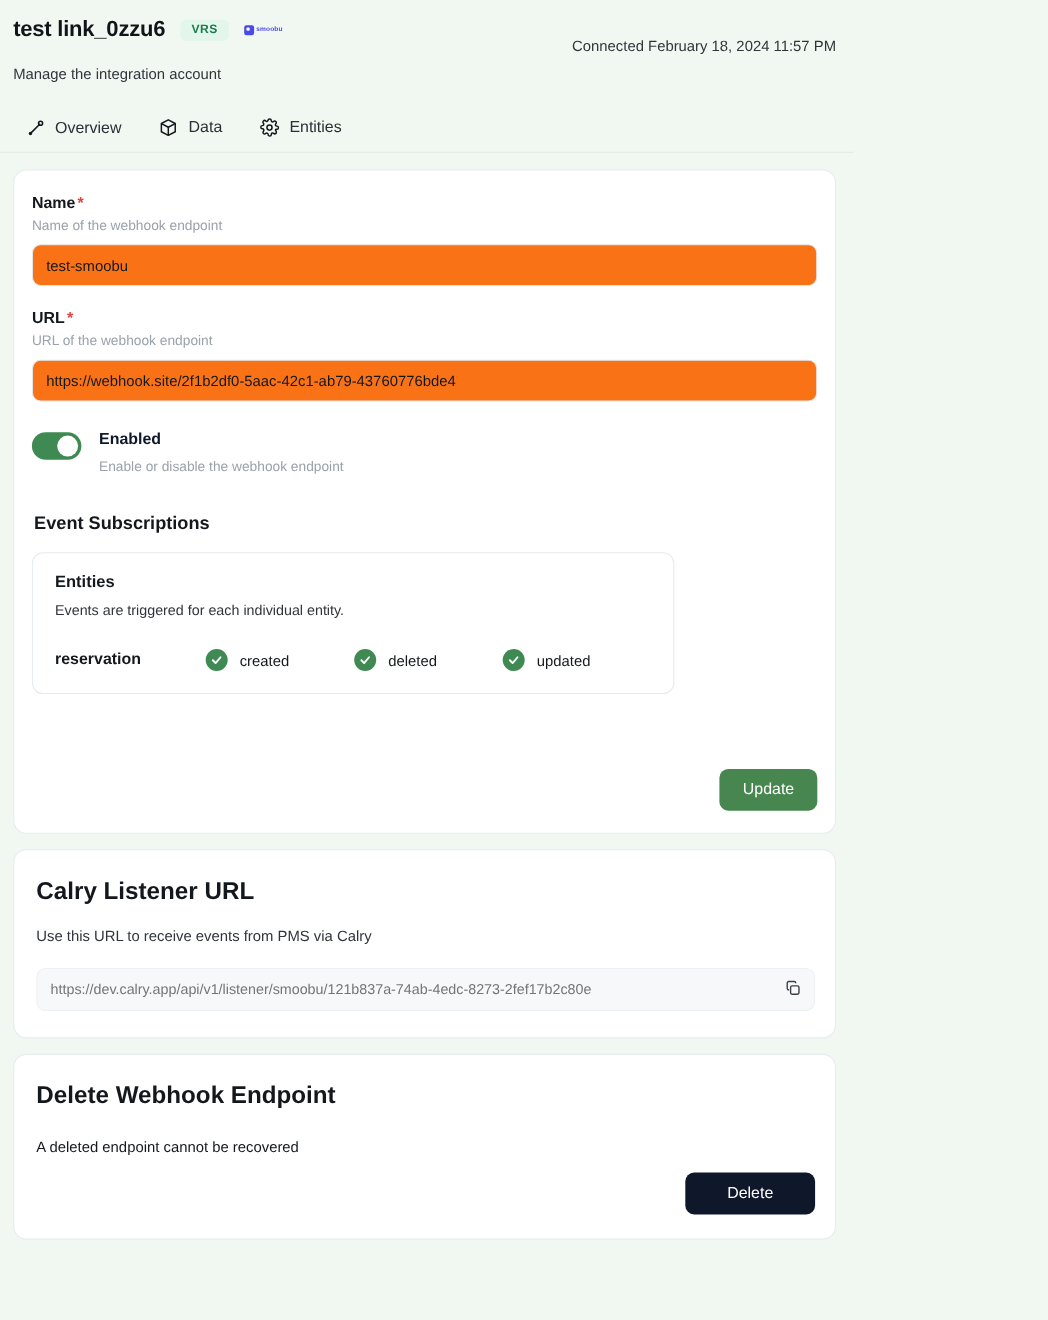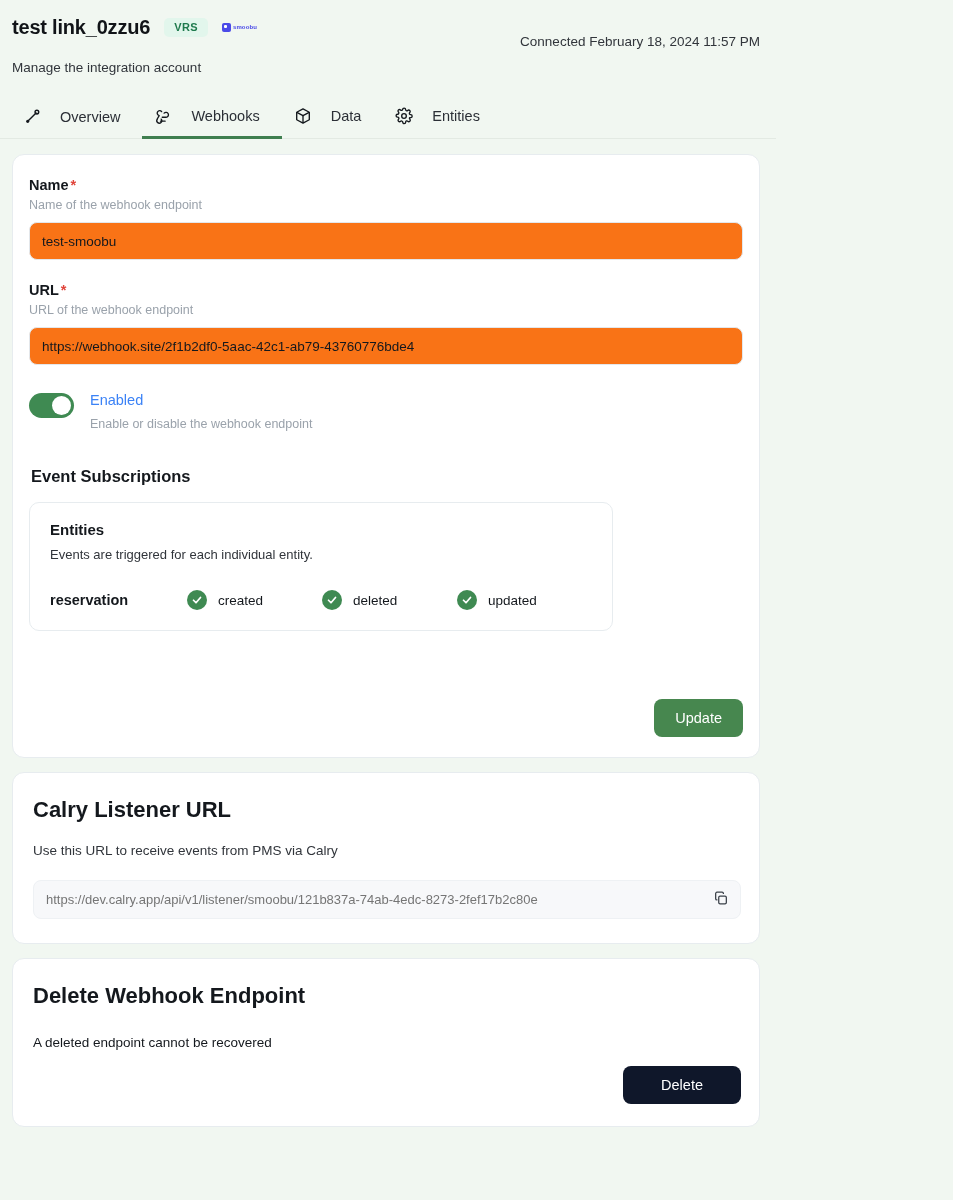--- a/index.html
+++ b/index.html
@@ -45,21 +45,21 @@
     margin-left: auto; font-size: 13.5px; color: #31353b; padding-top: 20px;
     white-space: nowrap;
   }
 
   
   .tabs {
     display: flex; align-items: flex-end; gap: 0; margin-top: 26px;
     border-bottom: 1px solid #e3eae3; padding-left: 12px;
   }
   .tab {
-    display: flex; align-items: center; gap: 19px;
+    display: flex; align-items: center; gap: 9px;
     padding: 6px 22px 11px 12px; font-size: 14.5px; color: #2b2f36;
     border-bottom: 3px solid transparent; margin-bottom: -1px; cursor: pointer;
   }
   .tab.active { border-bottom-color: #3f7f4f; font-weight: 400; }
   .tab svg { display: block; }
 
   
   .card {
     background: #ffffff; border: 1px solid #e7ecef; border-radius: 12px;
     margin: 0 16px 14px 12px;
@@ -82,21 +82,21 @@
   
   .toggle-row { display: flex; align-items: flex-start; gap: 16px; margin: 26px 0 0 0; }
   .toggle {
     width: 45px; height: 25px; border-radius: 13px; background: #3f8a52;
     position: relative; flex: 0 0 auto; cursor: pointer; margin-top: 2px;
   }
   .toggle .knob {
     position: absolute; top: 3px; right: 3px; width: 19px; height: 19px;
     border-radius: 50%; background: #fff;
   }
-  .toggle-label { font-size: 14.5px; font-weight: 400; color: #3b82f6; line-height: 19px; }
+  .toggle-label { font-size: 14.5px; font-weight: 700; color: #0f172a; line-height: 19px; }
   .toggle-hint { font-size: 12.5px; color: #9aa2ab; margin-top: 7px; }
 
   
   .section-title { font-size: 16.5px; font-weight: 700; color: #14181d; margin: 36px 0 0 2px; }
   .entities-box {
     border: 1px solid #e7ecef; border-radius: 10px; margin-top: 16px;
     padding: 18px 20px 20px 20px; width: 584px;
   }
   .entities-title { font-size: 15px; font-weight: 700; color: #14181d; }
   .entities-hint { font-size: 13px; color: #31353b; margin-top: 9px; }
@@ -163,31 +163,20 @@
       <span>
         <svg width="17" height="17" viewBox="0 0 24 24" fill="none" stroke="#14181d" stroke-width="2" stroke-linecap="round">
           <line x1="6" y1="18" x2="17" y2="7"></line>
           <circle cx="18.2" cy="5.8" r="2.6" fill="none"></circle>
           <circle cx="5.2" cy="18.8" r="2.2" fill="#14181d" stroke="none"></circle>
         </svg>
       </span>
       <span>Overview</span>
     </div>
 
-    <div class="tab active">
-      <span>
-        <svg width="18" height="18" viewBox="0 0 24 24" fill="none" stroke="#14181d" stroke-width="1.8" stroke-linecap="round" stroke-linejoin="round">
-          <path d="M10.2 6.2a3.3 3.3 0 1 0-3.3 5.2L4.3 16"></path>
-          <path d="M13.5 8.2a3.3 3.3 0 1 1 2.6 5.5H11"></path>
-          <path d="M9.6 16.2a3.3 3.3 0 1 1-5.4.3"></path>
-          <path d="M8.7 18.9h6.1"></path>
-        </svg>
-      </span>
-      <span>Webhooks</span>
-    </div>
 
     <div class="tab">
       <span>
         <svg width="18" height="18" viewBox="0 0 24 24" fill="none" stroke="#14181d" stroke-width="1.8" stroke-linejoin="round">
           <path d="M12 2.6 20.4 7v10L12 21.4 3.6 17V7z"></path>
           <path d="M3.8 7.2 12 11.6l8.2-4.4"></path>
           <path d="M12 11.6v9.6"></path>
         </svg>
       </span>
       <span>Data</span>

